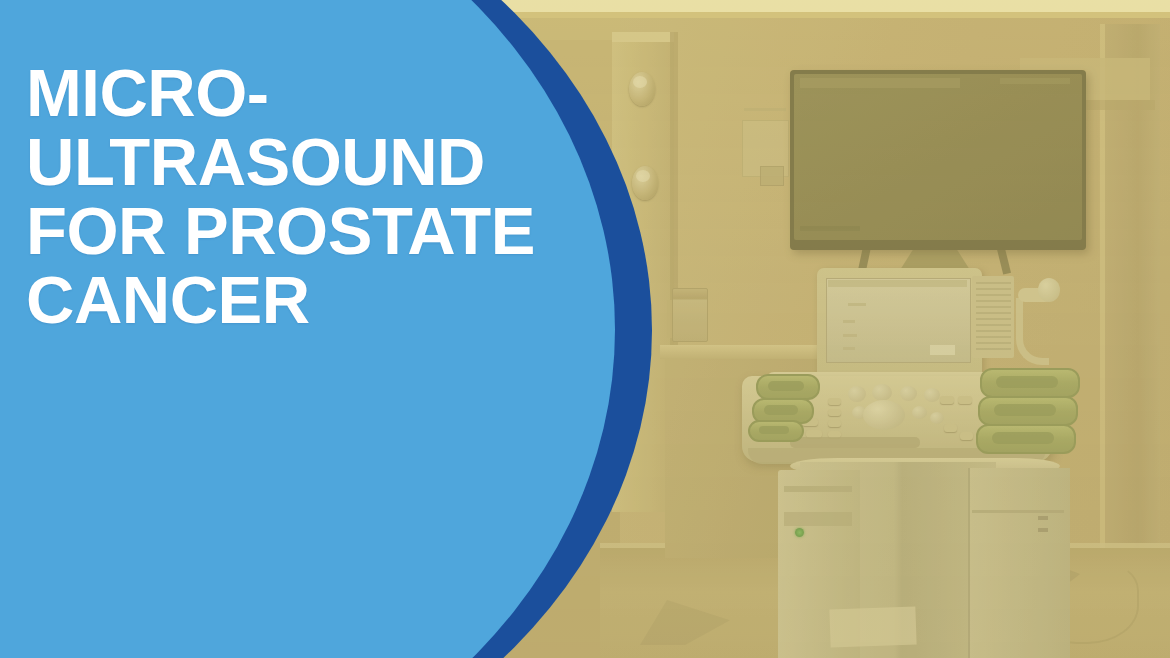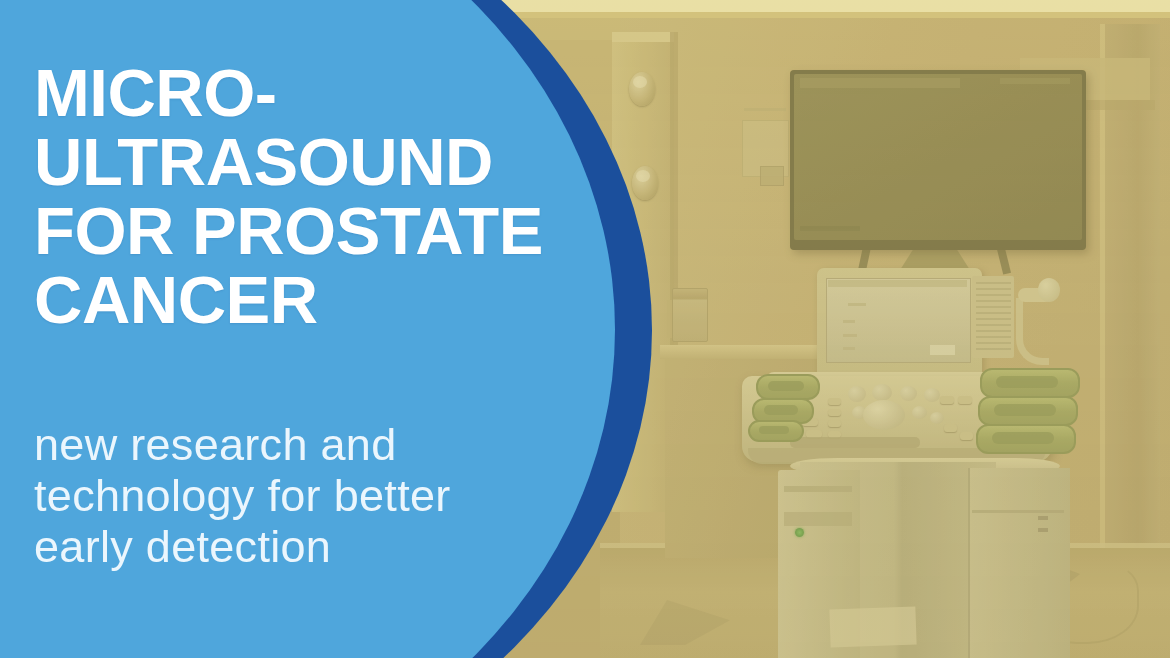--- a/index.html
+++ b/index.html
@@ -476,21 +476,21 @@
     position: absolute;
     left: -585px; top: -178px;
     width: 1200px; height: 1015px;
     background: #4FA6DC;
     border-radius: 50%;
   }
 
   
   .text-block {
     position: absolute;
-    left: 34px; top: 0;
+    left: 26px; top: 0;
     width: 560px; height: 466px;
   }
   .headline {
     position: absolute;
     left: 0; top: 58px;
     width: 560px;
     color: #FFFFFF;
     font-size: 67px;
     line-height: 69px;
     font-weight: bold;
@@ -646,18 +646,15 @@
   </div>
 
   <div class="arc-dark"></div>
   <div class="arc-light"></div>
 
   <div class="text-block">
     <div class="headline">MICRO-
 ULTRASOUND
 FOR PROSTATE
 CANCER</div>
-    <div class="subhead">new research and
-technology for better
-early detection</div>
   </div>
 
 </div>
 
 </body></html>

